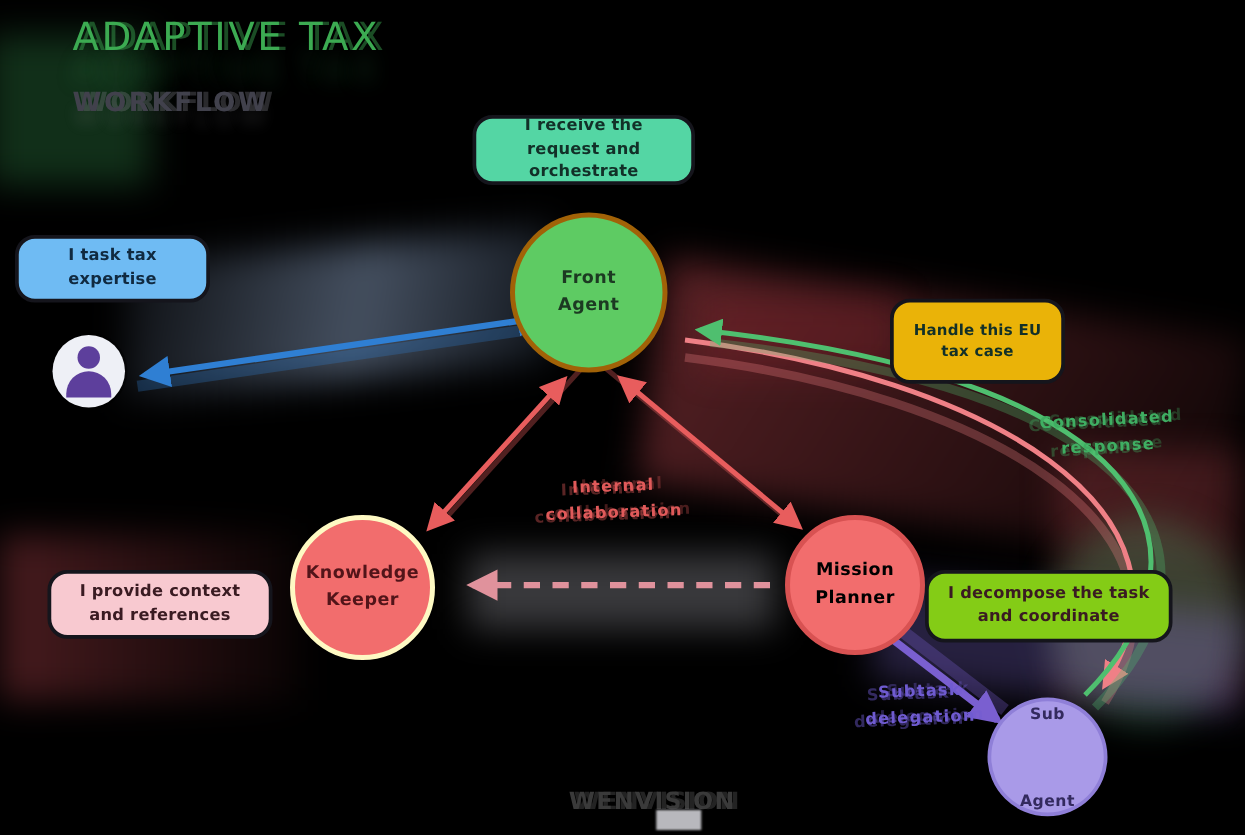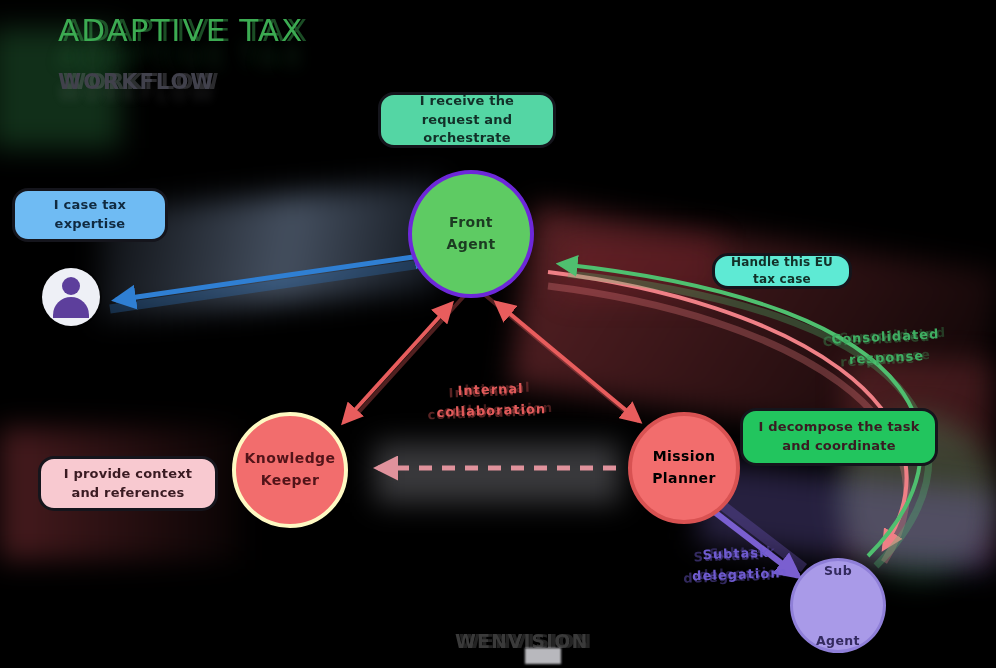--- a/index.html
+++ b/index.html
@@ -40,32 +40,32 @@
 
   
   .bubble{
     position:absolute;z-index:2;display:flex;align-items:center;justify-content:center;
     text-align:center;border:3px solid #15151c;border-radius:16px;
     font-size:13px;font-weight:700;line-height:1.45;letter-spacing:0.2px;padding:2px 8px;
     box-sizing:border-box;
   }
   .bubble-orchestrate{left:378px;top:92px;width:178px;height:56px;background:#54d6a4;color:#123028;}
   .bubble-need{left:12px;top:188px;width:156px;height:54px;background:#6fbbf3;color:#102a40;}
-  .bubble-handle{left:712px;top:253px;width:140px;height:36px;background:#5eead4;color:#123028;font-size:12px;}
+  .bubble-handle{left:712px;top:239px;width:140px;height:68px;background:#eab308;color:#123028;font-size:12px;}
   .bubble-provide{left:38px;top:440px;width:180px;height:55px;background:#f8c9d0;color:#3a1b22;margin-top:16px;}
-  .bubble-decompose{left:740px;top:408px;width:198px;height:58px;background:#22c55e;color:#3a1b22;}
+  .bubble-decompose{left:740px;top:456px;width:198px;height:58px;background:#84cc16;color:#3a1b22;}
 
   
   .node{
     position:absolute;z-index:2;border-radius:50%;display:flex;flex-direction:column;
     align-items:center;justify-content:center;text-align:center;
     font-size:14px;font-weight:600;letter-spacing:0.4px;line-height:1.55;
     box-sizing:border-box;
   }
-  .node-front{left:408px;top:170px;width:126px;height:128px;background:#5ecb63;border:4px solid #6d28d9;color:#1c3a22;}
+  .node-front{left:408px;top:170px;width:126px;height:128px;background:#5ecb63;border:4px solid #a16207;color:#1c3a22;}
   .node-keeper{left:232px;top:412px;width:116px;height:116px;background:#f26d6d;border:4px solid #fef9c3;color:#521419;}
   .node-planner{left:628px;top:412px;width:112px;height:112px;background:#f26d6d;border:4px solid #d85252;color:#000000;}
   .node-sub{left:790px;top:558px;width:96px;height:95px;background:#a99ae8;border:3px solid #8f7fd8;color:#332a5e;font-size:12.5px;justify-content:space-between;}
 
   
   .avatar{position:absolute;left:42px;top:268px;width:58px;height:58px;border-radius:50%;
     background:#eef0f6;z-index:2;box-shadow:0 0 0 2px rgba(0,0,0,0.4);}
   .p-head{width:18px;height:18px;border-radius:50%;background:#5d3f9c;margin:9px auto 0;}
   .p-body{width:36px;height:21px;border-radius:18px 18px 0 0;background:#5d3f9c;margin:2px auto 0;}
 
@@ -160,21 +160,21 @@
     <line x1="712" y1="510" x2="798" y2="576" stroke="#7a5fd0" stroke-width="6" marker-end="url(#m-purple)"></line>
   </svg>
 
   <div class="title1">ADAPTIVE TAX</div>
   <div class="title2">WORKFLOW</div>
 
   <div class="bubble bubble-orchestrate">
     <span>I receive the request and orchestrate</span>
   </div>
   <div class="bubble bubble-need">
-    <span>I case tax expertise</span>
+    <span>I task tax expertise</span>
   </div>
   <div class="bubble bubble-handle">
     <span>Handle this EU tax case</span>
   </div>
   <div class="bubble bubble-provide">
     <span>I provide context and references</span>
   </div>
   <div class="bubble bubble-decompose">
     <span>I decompose the task and coordinate</span>
   </div>

